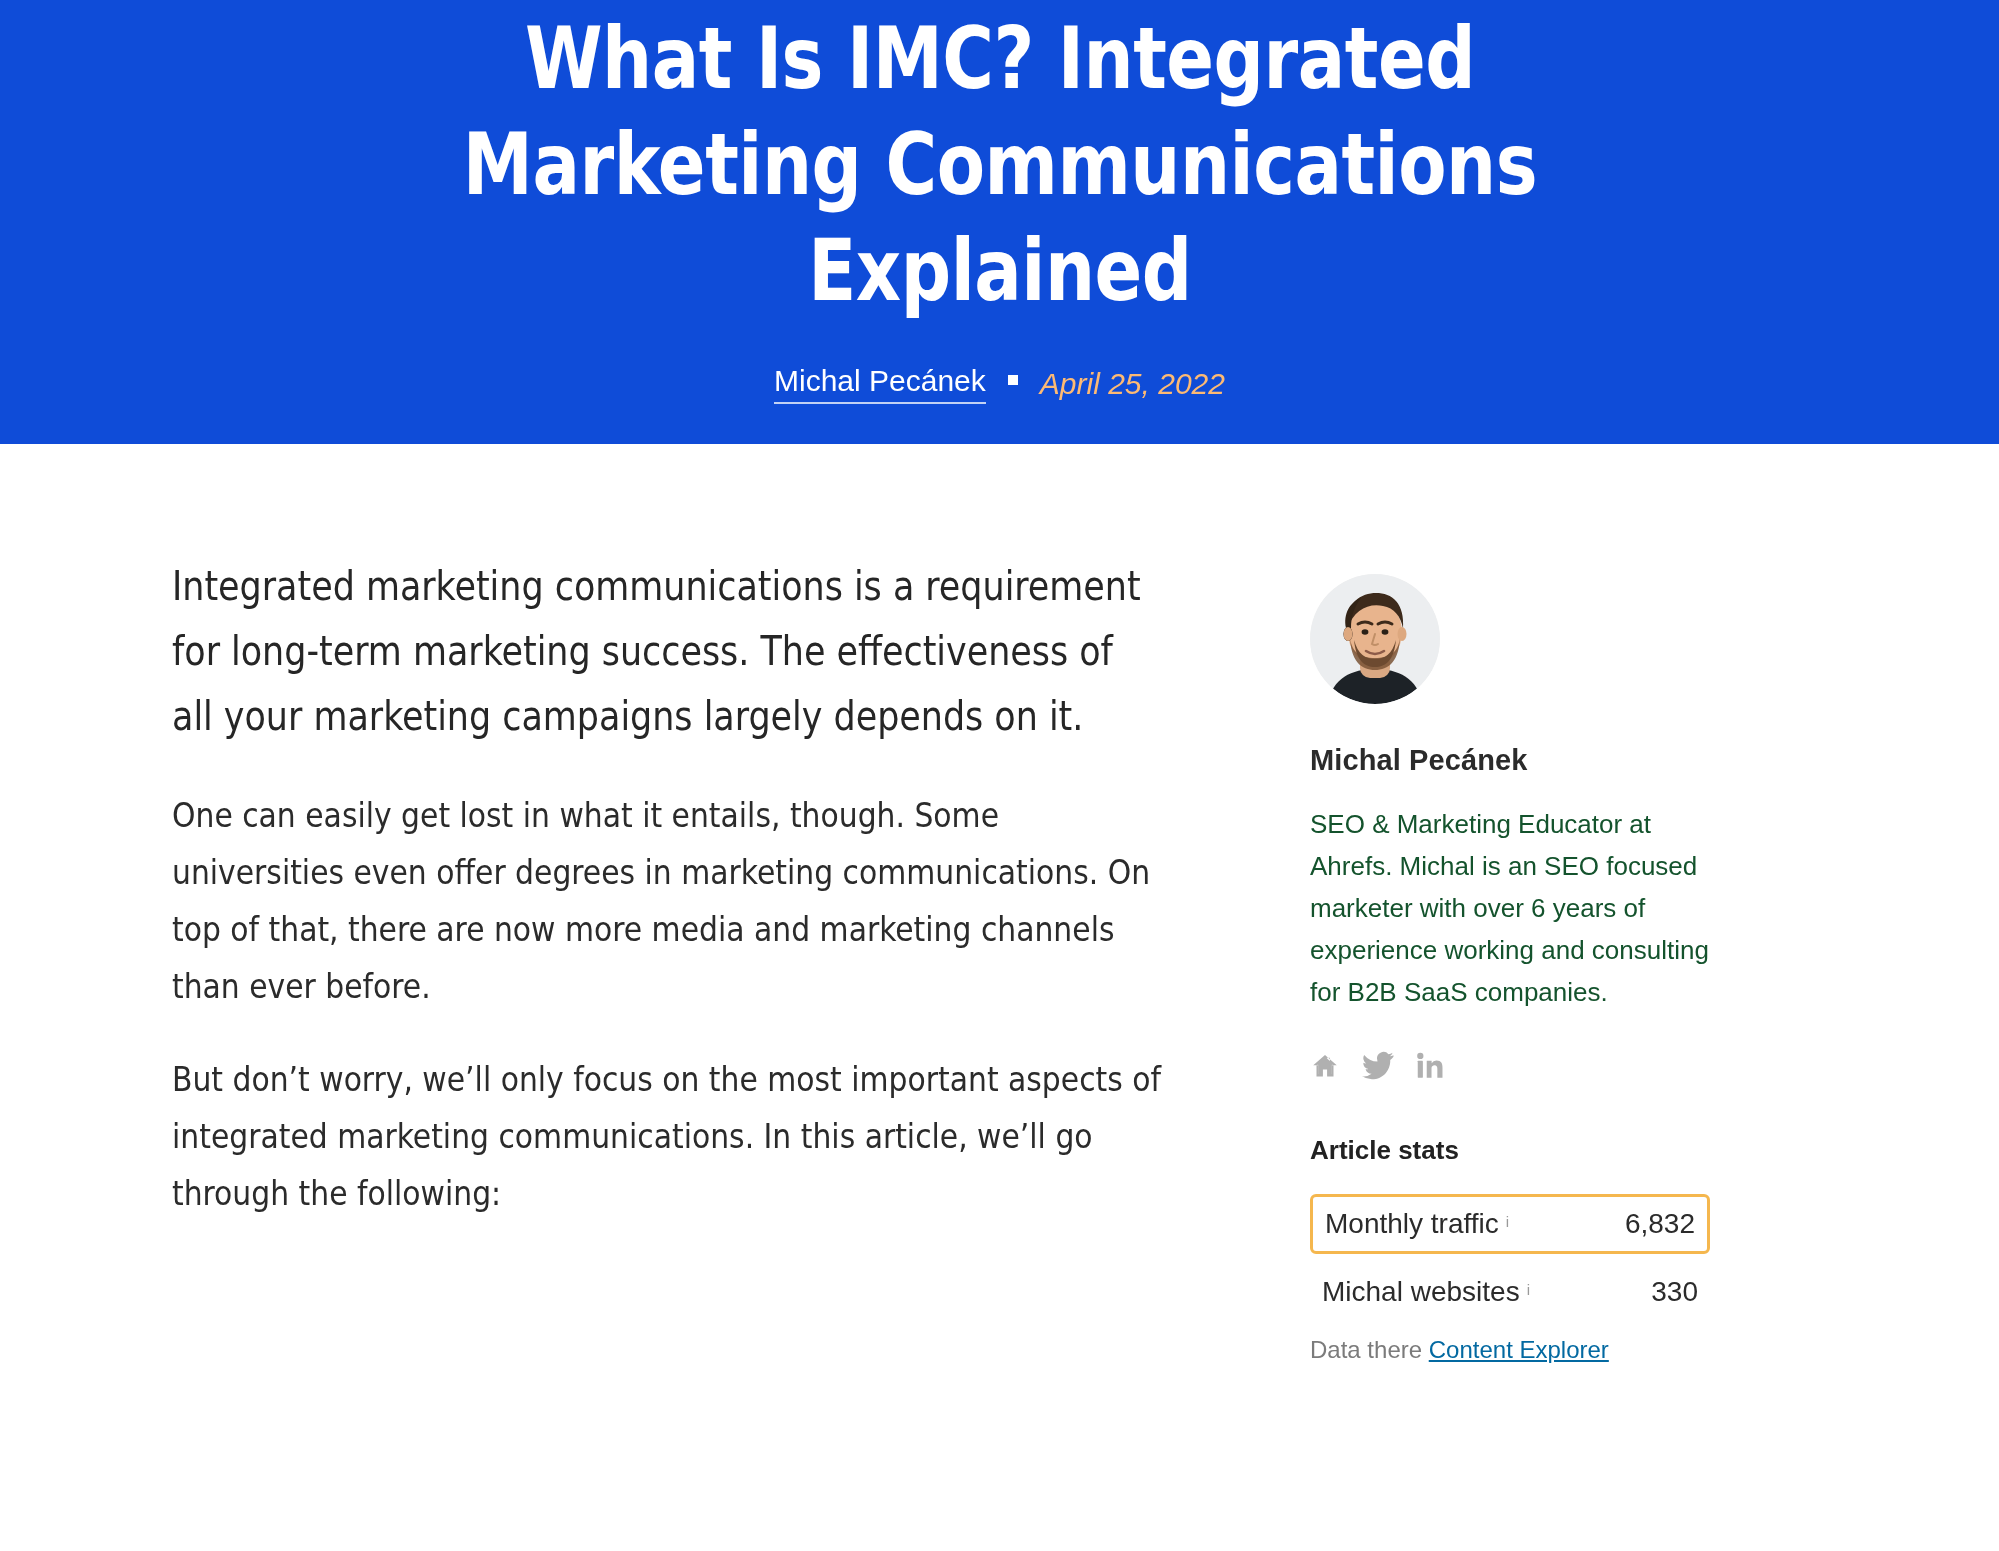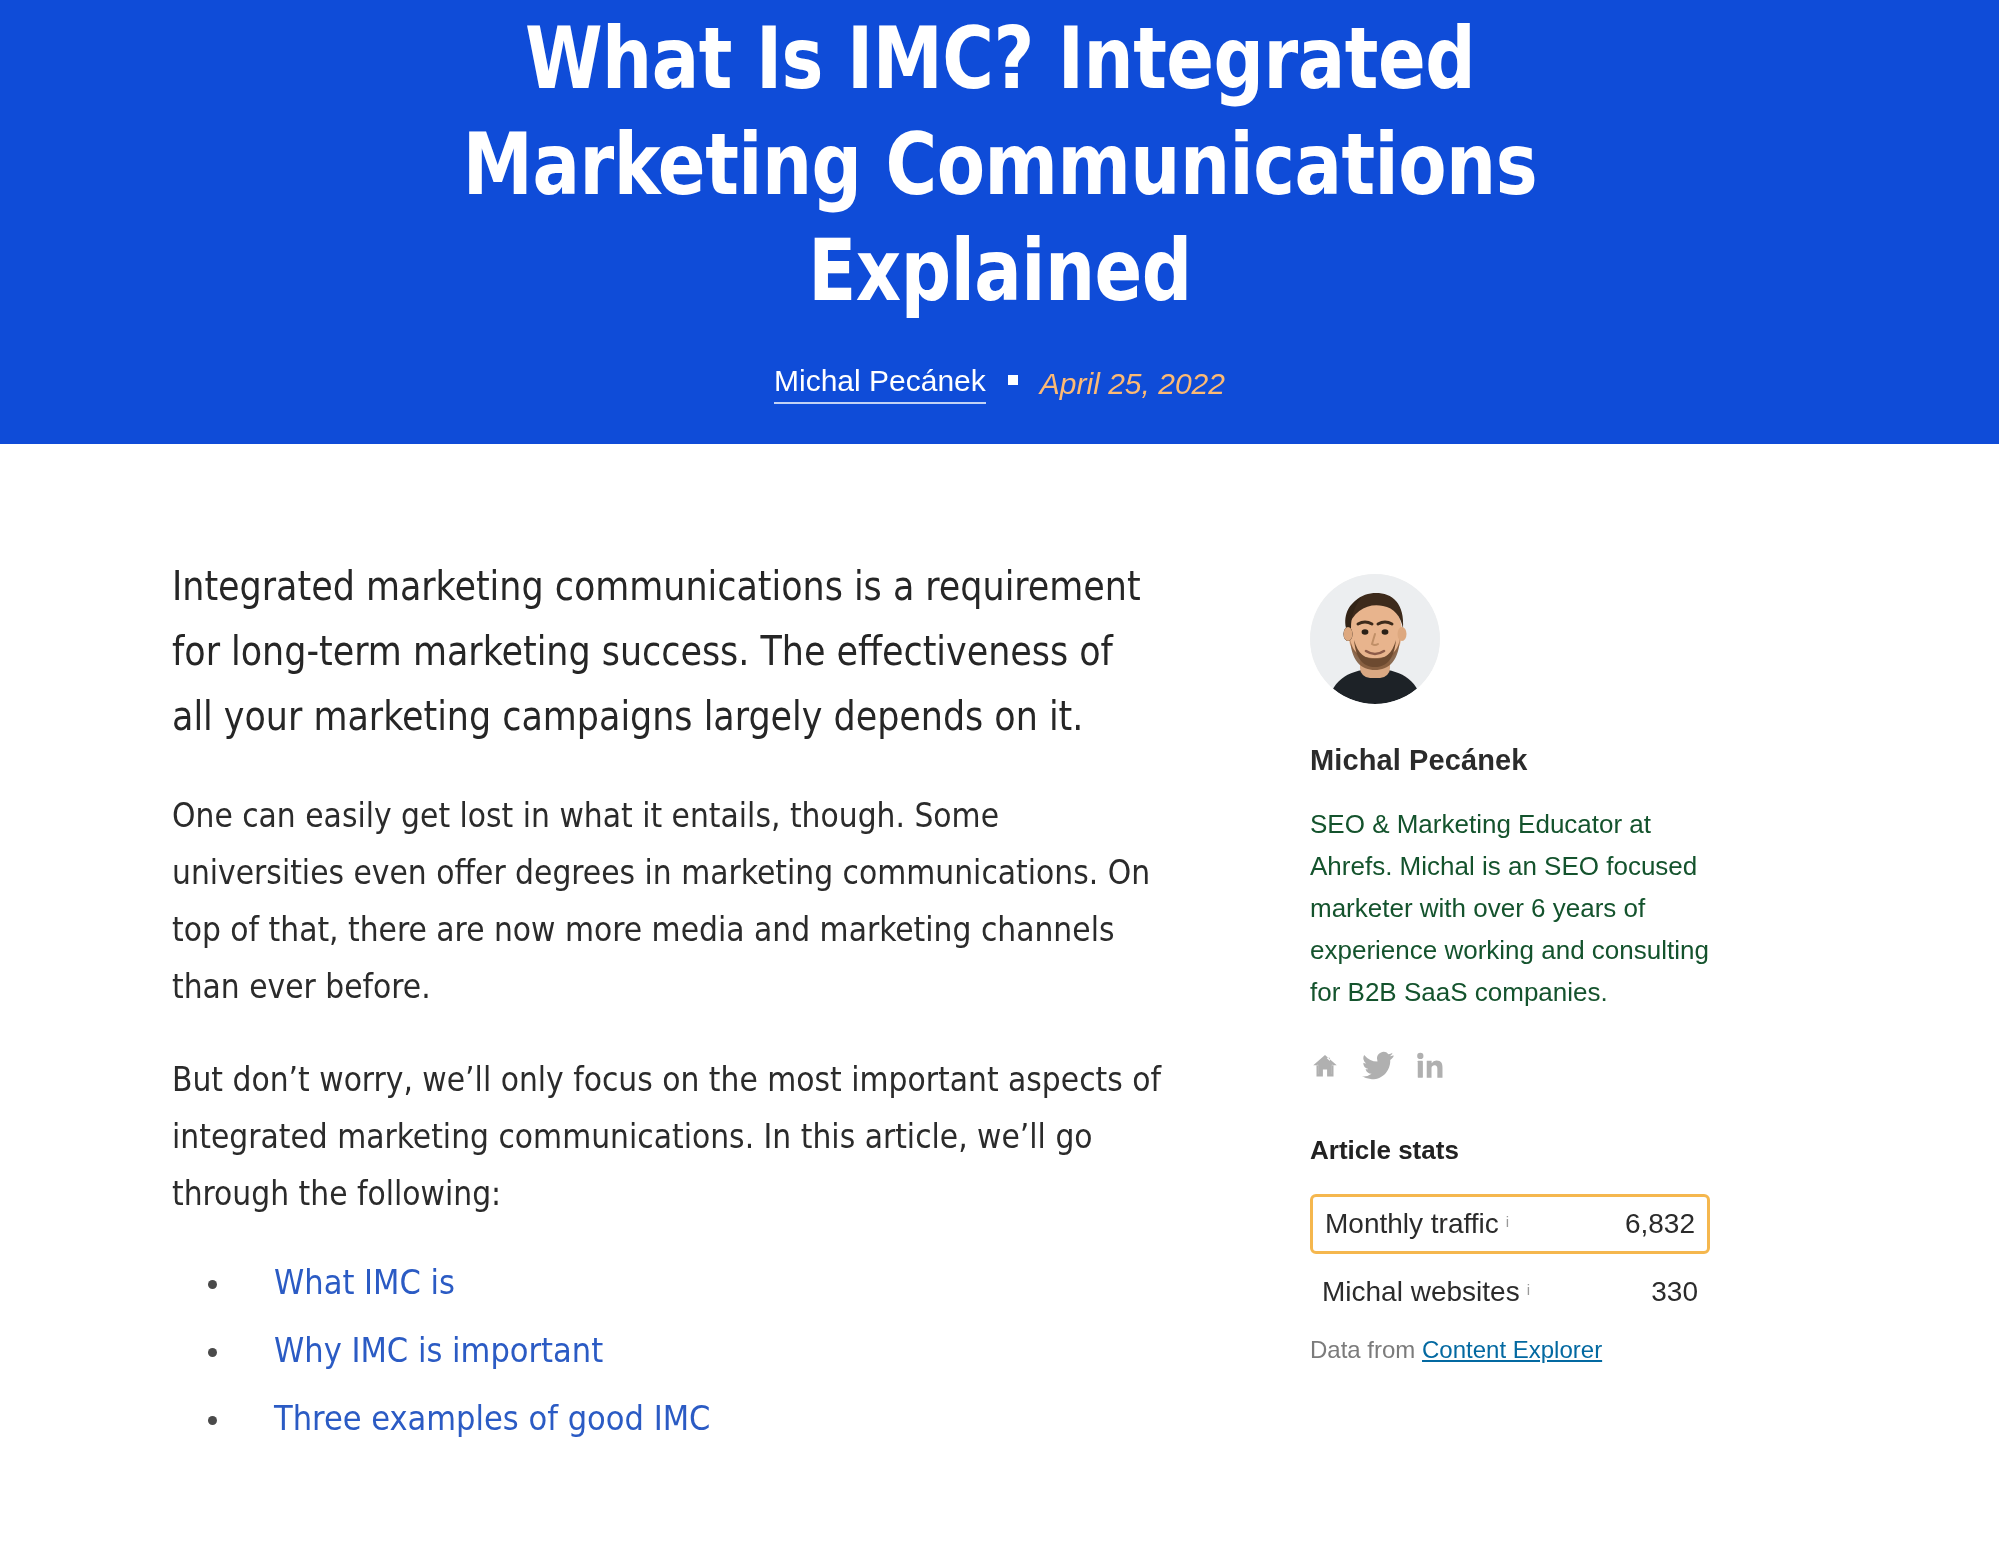--- a/index.html
+++ b/index.html
@@ -232,31 +232,20 @@
   </div>
 </header>
 
 <div class="page">
 
   <main class="article">
     <p class="lead">Integrated marketing communications is a requirement for long-term marketing success. The effectiveness of all your marketing campaigns largely depends on it.</p>
     <p class="para">One can easily get lost in what it entails, though. Some universities even offer degrees in marketing communications. On top of that, there are now more media and marketing channels than ever before.</p>
     <p class="para">But don’t worry, we’ll only focus on the most important aspects of integrated marketing communications. In this article, we’ll go through the following:</p>
 
-    <ul class="toc">
-      <li>
-        <a>What IMC is</a>
-      </li>
-      <li>
-        <a>Why IMC is important</a>
-      </li>
-      <li>
-        <a>Three examples of good IMC</a>
-      </li>
-    </ul>
 
   </main>
 
   <aside class="sidebar">
 
     <div class="avatar">
       <svg width="130" height="130" viewBox="0 0 130 130">
         <defs>
           <clipPath id="avclip">
               <circle cx="65" cy="65" r="65"></circle>
@@ -329,18 +318,18 @@
         <span class="stat-value">6,832</span>
       </div>
       <div class="stat-row">
         <span class="stat-label">
           <span>Michal websites</span>
           <span class="info-i">i</span>
         </span>
         <span class="stat-value">330</span>
       </div>
       <div class="stats-source">
-        <span>Data from </span><a>Content Explorer</a>
+        <span>Data there </span><a>Content Explorer</a>
       </div>
     </div>
 
   </aside>
 </div>
 
 </body></html>

